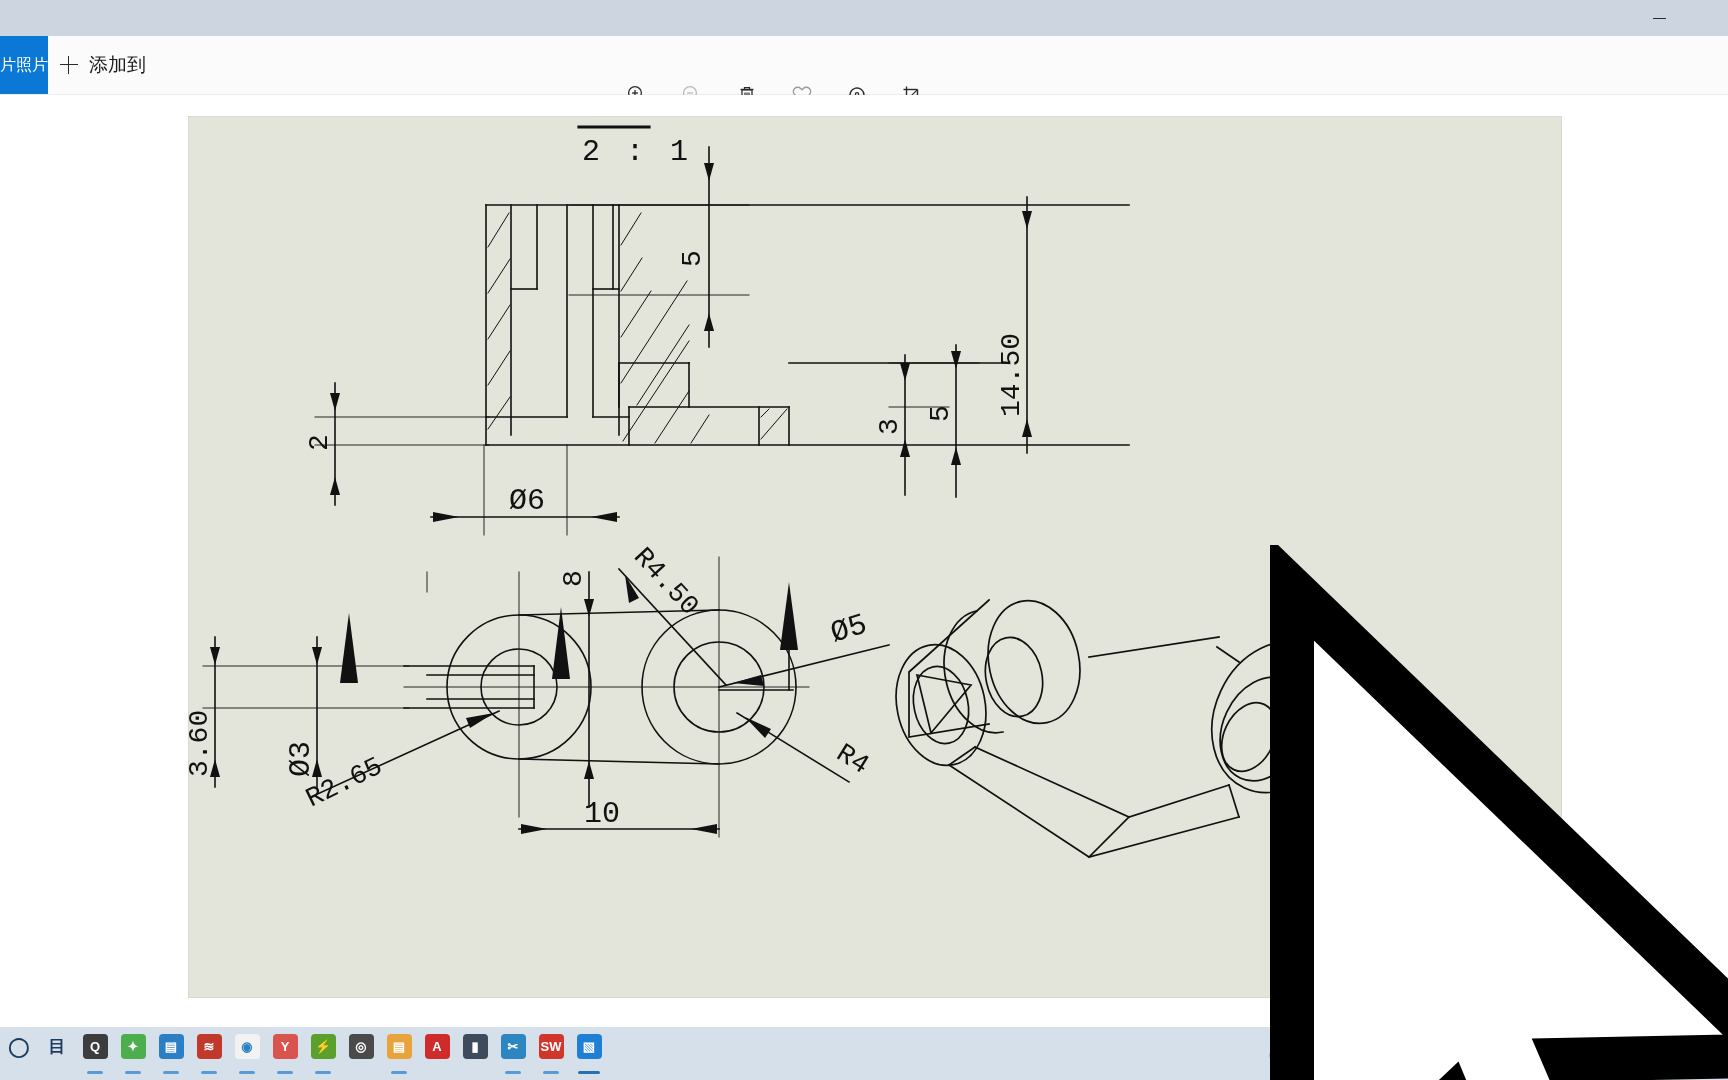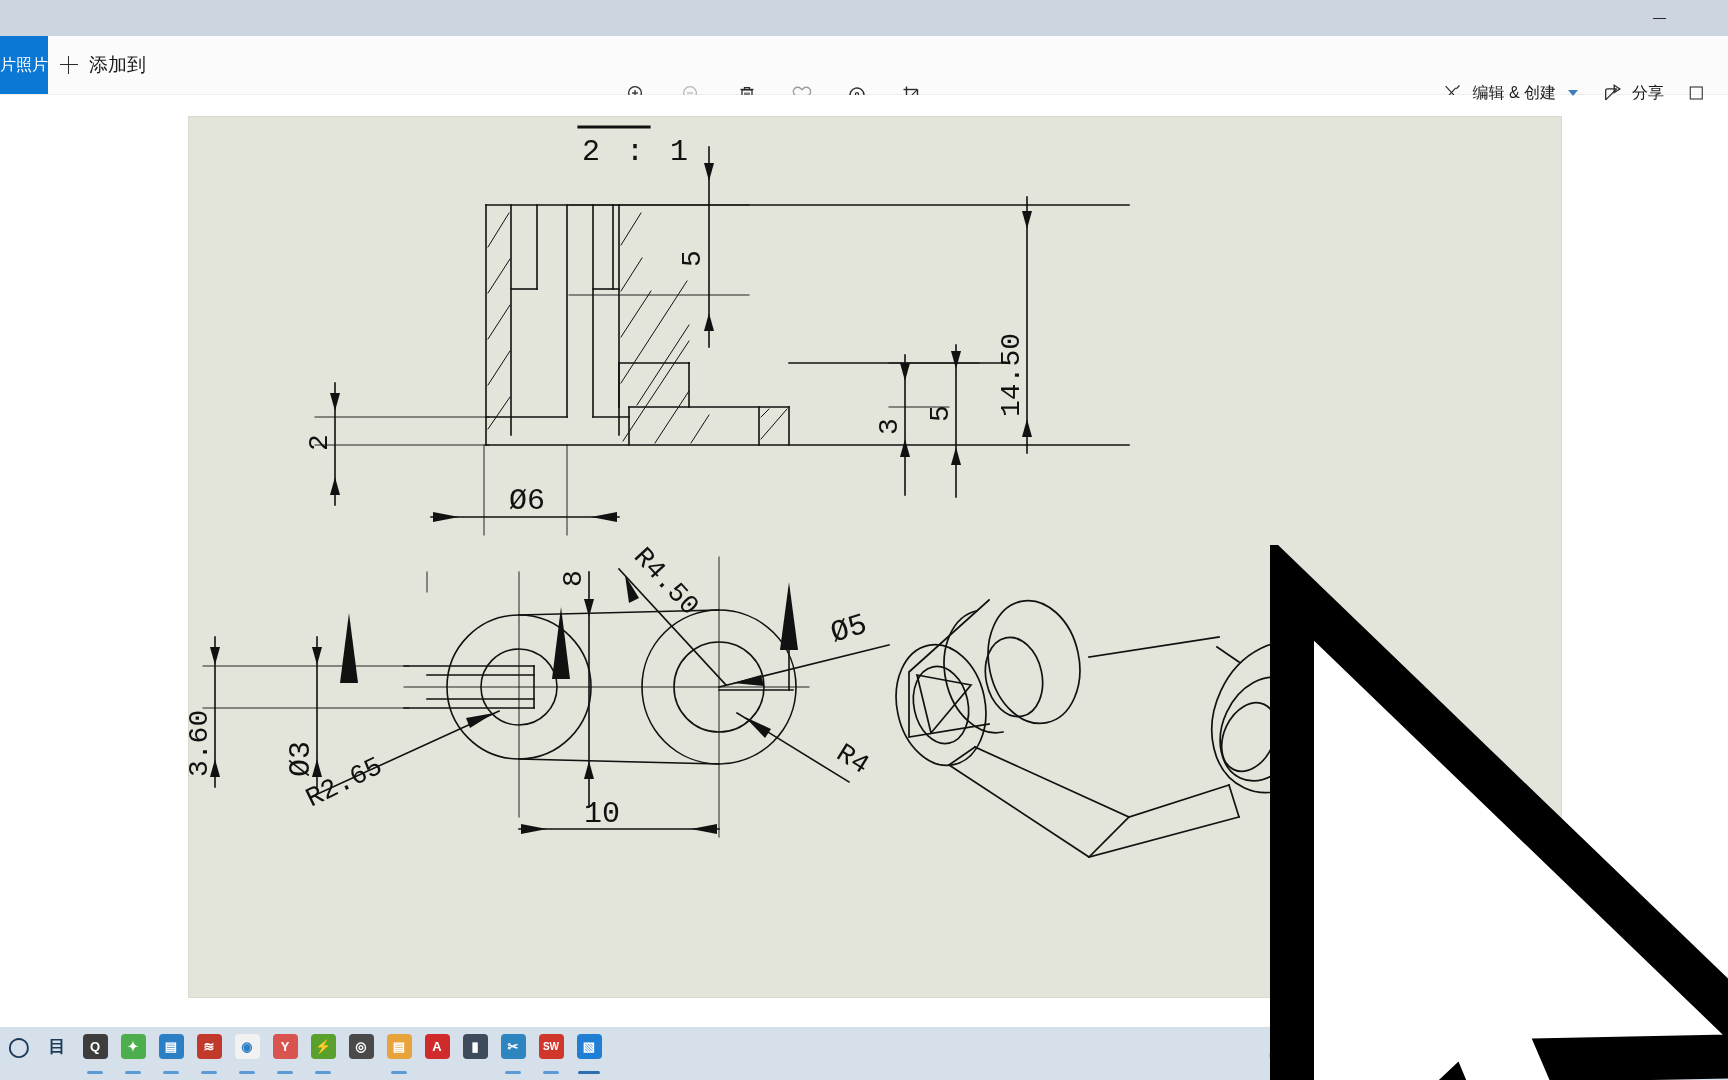--- a/index.html
+++ b/index.html
@@ -210,45 +210,20 @@
         <svg width="24" height="24" viewBox="0 0 24 24">
           <line x1="6.5" y1="3.5" x2="6.5" y2="17.5" stroke="#2b2b2b" stroke-width="1.4"></line>
           <line x1="3.5" y1="6.5" x2="17.5" y2="6.5" stroke="#2b2b2b" stroke-width="1.4"></line>
           <line x1="17.5" y1="6.5" x2="17.5" y2="20.5" stroke="#2b2b2b" stroke-width="1.4"></line>
           <line x1="6.5" y1="17.5" x2="20.5" y2="17.5" stroke="#2b2b2b" stroke-width="1.4"></line>
           <line x1="6.8" y1="17.2" x2="17.2" y2="6.8" stroke="#2b2b2b" stroke-width="1.2"></line>
         </svg>
       </div>
     </div>
 
-    <div class="right-tools">
-      <div class="rtool">
-        <svg width="22" height="22" viewBox="0 0 24 24">
-          <path d="M4 4.5 15 16.5" stroke="#2b2b2b" stroke-width="1.3" fill="none"></path>
-          <path d="M4 18.5 15 6.5" stroke="#2b2b2b" stroke-width="1.3" fill="none"></path>
-          <path d="M15.2 16.2l3.4 3.6 0.9-1.1-3.3-3.6z" fill="#2b2b2b"></path>
-          <path d="M15.2 6.8l3.4-3.6 0.9 1.1-3.3 3.6z" fill="#2b2b2b"></path>
-        </svg>
-        <span>编辑 &amp; 创建</span>
-        <span class="chevdown"></span>
-      </div>
-      <div class="rtool">
-        <svg width="22" height="22" viewBox="0 0 24 24">
-          <path d="M4 19.5V9.5c0-1.2 1-2 2.3-2H16" fill="none" stroke="#2b2b2b" stroke-width="1.4"></path>
-          <path d="M4 19.5 16 7.5" fill="none" stroke="#2b2b2b" stroke-width="1.4"></path>
-          <path d="M13.3 3.5 19.5 7.6 13.3 11.6z" fill="none" stroke="#2b2b2b" stroke-width="1.4"></path>
-        </svg>
-        <span>分享</span>
-      </div>
-      <div class="rtool">
-        <svg width="18" height="18" viewBox="0 0 24 24">
-          <rect x="3" y="4" width="16" height="16" fill="none" stroke="#2b2b2b" stroke-width="1.4"></rect>
-        </svg>
-      </div>
-    </div>
   </div>
 
   <div class="viewer">
     <div class="photo">
       <svg viewBox="0 0 1372 880" preserveAspectRatio="none">
         <g stroke="#111111" fill="none" stroke-width="1.6" stroke-linecap="square">
 
           <line x1="390" y1="10" x2="460" y2="10" stroke-width="3.2"></line>
           <text x="393" y="43" font-family="'Liberation Mono', monospace" font-size="30" fill="#111111" stroke="none" letter-spacing="4">2 : 1</text>
 
@@ -486,21 +461,21 @@
         <div class="sq" style="background:#cf2b2b;">A</div>
       </div>
       <div class="tb-icon">
         <div class="sq" style="background:#3d4b5c;">▮</div>
       </div>
       <div class="tb-icon">
         <div class="sq" style="background:#2e86c1;">✂</div>
         <div class="dot"></div>
       </div>
       <div class="tb-icon">
-        <div class="sq" style="background:#d0362c;font-size:10px;">SW</div>
+        <div class="sq" style="background:#d0362c;font-size:13px;">SW</div>
         <div class="dot"></div>
       </div>
       <div class="tb-icon">
         <div class="sq" style="background:#1f7fd4;">▧</div>
         <div class="dot" style="background:#2b6fae;width:22px;"></div>
       </div>
     </div>
 
     <div class="tray">
       <div class="tray-item" style="gap:8px;">

